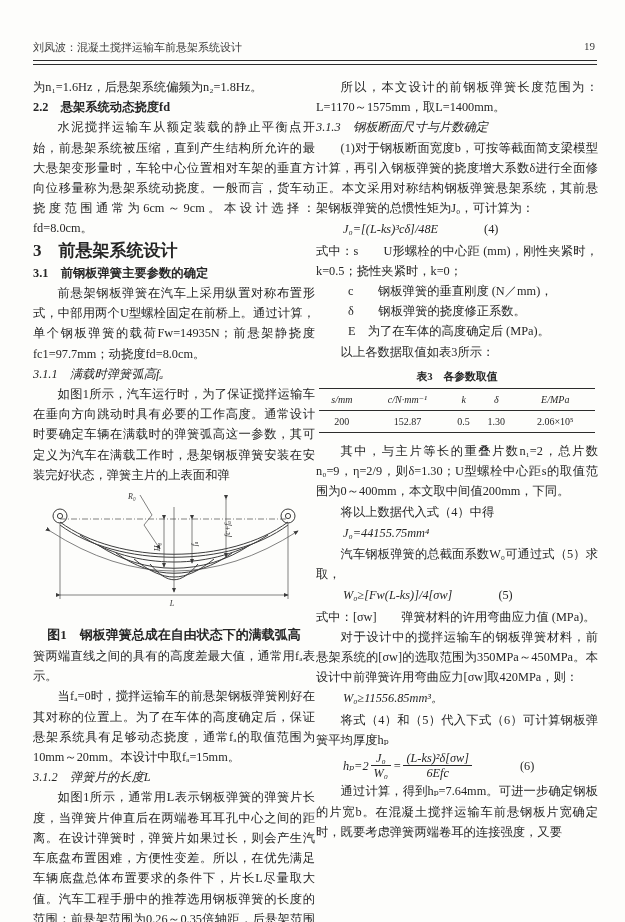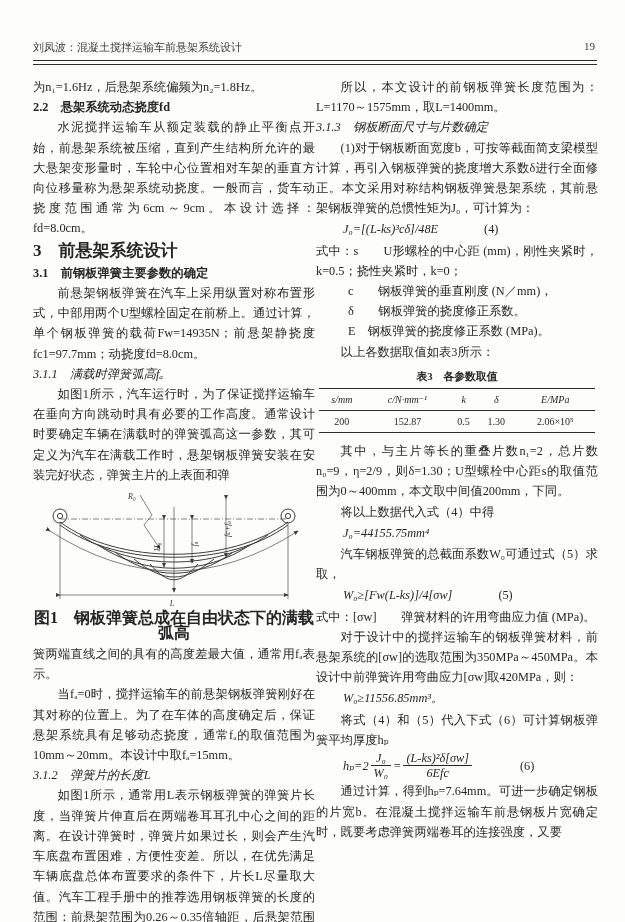--- a/index.html
+++ b/index.html
@@ -33,22 +33,22 @@
   .def{padding-left:2.6em;text-indent:0;}
   .shi{text-indent:0;}
   
   .frac{display:inline-block;text-align:center;vertical-align:middle;
     line-height:1.15;margin:0 2px;}
   .frac .num{display:block;border-bottom:1px solid #262626;padding:0 3px;}
   .frac .den{display:block;padding:0 3px;}
   
   .figure{margin:4px 0 2px 0;text-align:center;}
   .figure svg{display:block;margin:0 auto;}
-  .fig-caption{font-size:16px;font-weight:bold;text-align:center;
-    line-height:15px;margin:1px 0 4px 0;text-indent:0;}
+  .fig-caption{font-size:13px;font-weight:bold;text-align:center;
+    line-height:15px;margin:18px 0 4px 0;text-indent:0;}
   svg .ln{stroke:#3c3c3c;stroke-width:1;fill:none;}
   svg .thin{stroke:#4a4a4a;stroke-width:0.7;fill:none;}
   svg text{font-family:"Liberation Serif",serif;font-size:8px;font-style:italic;fill:#333;}
   
   .tbl-caption{font-size:10.8px;font-weight:bold;text-align:center;
     margin:4px 0 2px 0;text-indent:0;}
   table{border-collapse:collapse;width:98%;margin:0 auto 8px auto;
     font-size:10px;line-height:15px;}
   table{border-top:1.6px solid #2c2c2c;border-bottom:1.6px solid #2c2c2c;}
   th{font-weight:normal;font-style:italic;border-bottom:0.9px solid #2c2c2c;
@@ -135,21 +135,21 @@
     <p class="indent">(1)对于钢板断面宽度b，可按等截面简支梁模型计算，再引入钢板弹簧的挠度增大系数δ进行全面修正。本文采用对称结构钢板弹簧悬架系统，其前悬架钢板弹簧的总惯性矩为J₀，可计算为：</p>
 
     <div class="formula">
       <span class="expr">J₀=[(L-ks)³cδ]/48E</span>
       <span class="eq-no">(4)</span>
     </div>
 
     <p class="shi">式中：s　　U形螺栓的中心距 (mm)，刚性夹紧时，k=0.5；挠性夹紧时，k=0；</p>
     <p class="def">c　　钢板弹簧的垂直刚度 (N／mm)，</p>
     <p class="def">δ　　钢板弹簧的挠度修正系数。</p>
-    <p class="def">E　钢板弹簧的挠度修正系数 (MPa)。</p>
+    <p class="def">E　为了在车体的高度确定后 (MPa)。</p>
     <p class="indent">以上各数据取值如表3所示：</p>
 
     <div class="tbl-caption">表3　各参数取值</div>
     <table>
       <thead>
         <tr>
           <th>s/mm</th>
           <th>c/N·mm⁻¹</th>
           <th>k</th>
           <th>δ</th>

